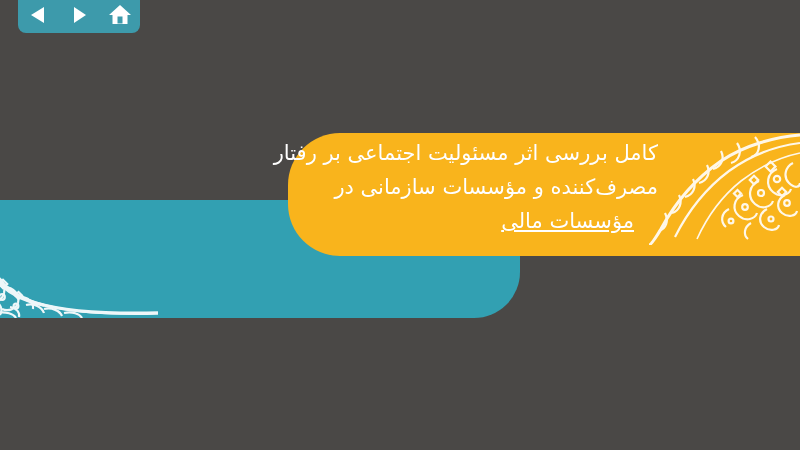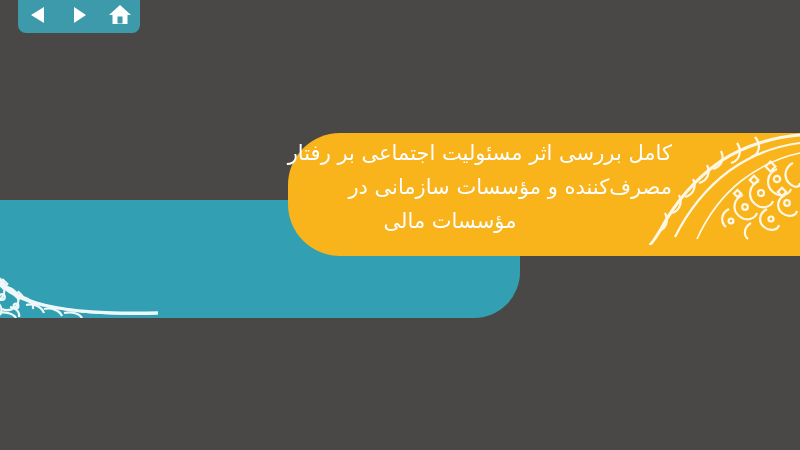--- a/index.html
+++ b/index.html
@@ -77,37 +77,37 @@
     right: 0;
     top: 0;
     width: 175px;
     height: 112px;
     opacity: 0.95;
   }
 
   
   #title-text {
     position: absolute;
-    left: 252px;
+    left: 238px;
     top: 136px;
     width: 420px;
     text-align: right;
     direction: rtl;
     color: #ffffff;
     font-size: 21px;
     line-height: 34px;
     font-weight: normal;
     letter-spacing: 0px;
     z-index: 5;
     text-shadow: 0 0 1px rgba(0,0,0,0.05);
   }
   #title-text .tline { display: block; white-space: nowrap; }
   #title-text .tline.l1 { text-align: right; }
   #title-text .tline.l2 { text-align: right; }
-  #title-text .tline.l3 { text-align: center; padding-right: 24px; }
+  #title-text .tline.l3 { padding-right: 24px; text-decoration: underline; }
 </style>
 </head>
 <body>
 
 <div id="slide">
 
   <div id="navbar">
 
     <div class="nav-btn">
       <span>

